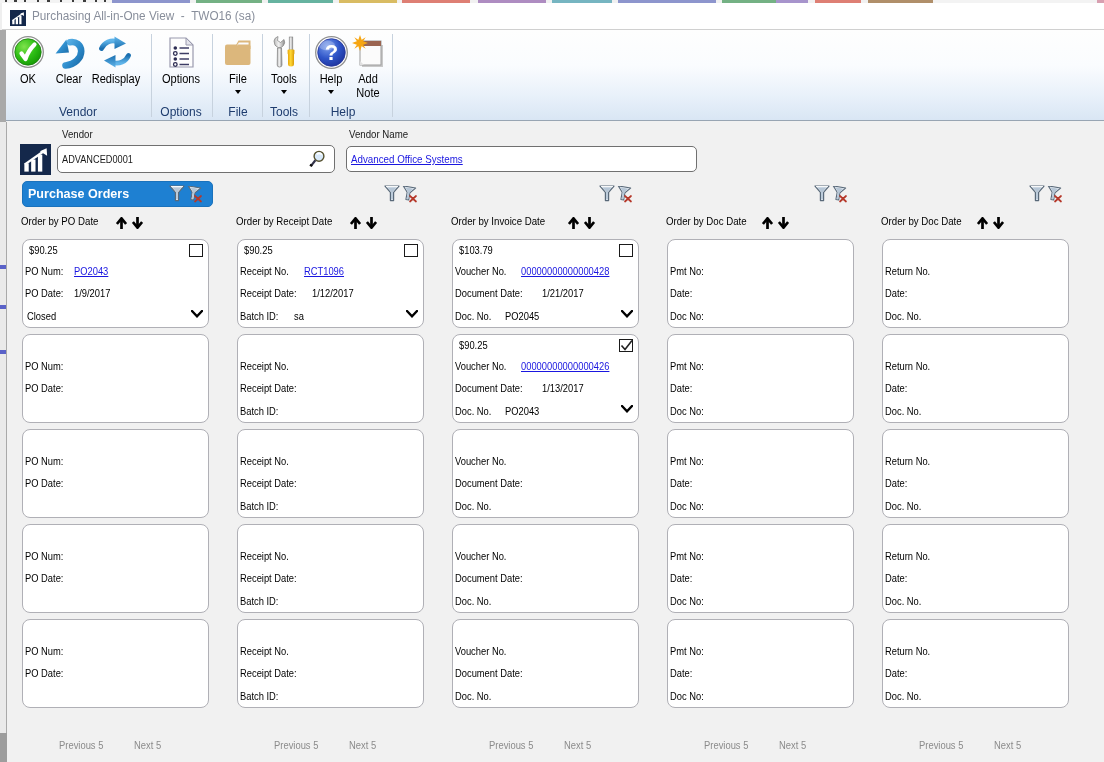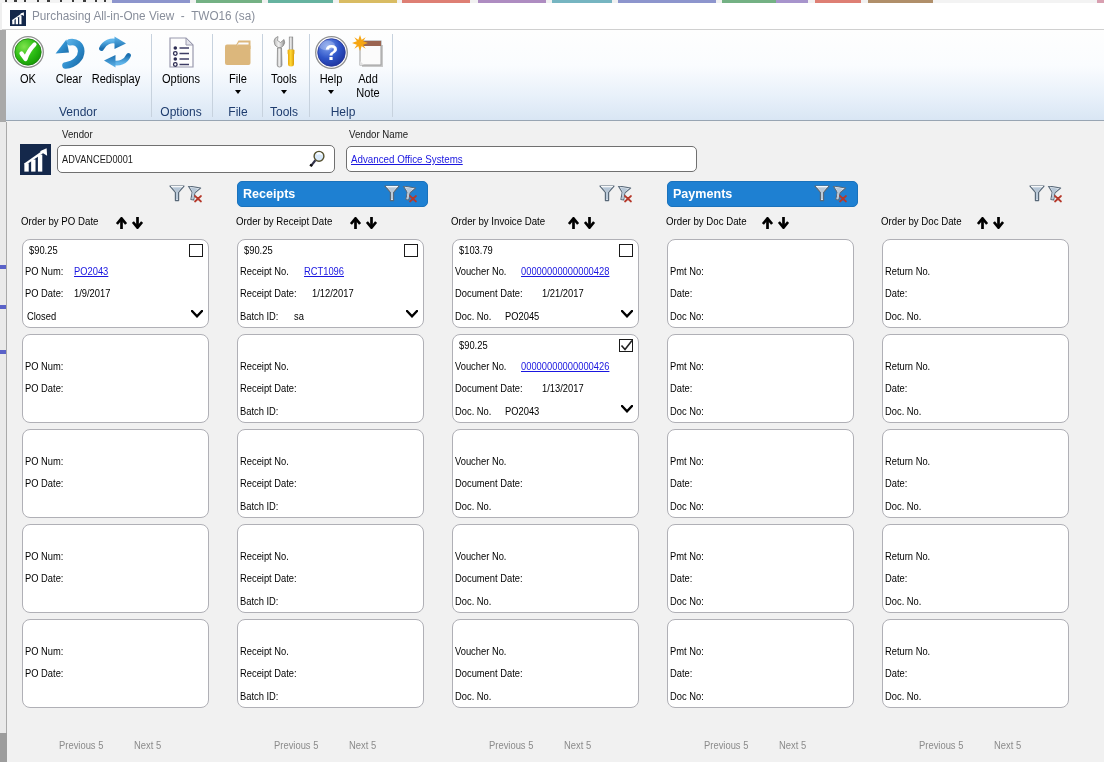--- a/index.html
+++ b/index.html
@@ -208,20 +208,23 @@
     <div class="flab" style="left:62px;top:153px;font-size:11.5px;transform:scaleX(0.80);transform-origin:0 50%">ADVANCED0001</div>
     <svg class="abs" style="left:308px;top:149px" width="18" height="20" viewBox="0 0 18 20">
       <circle cx="11" cy="7.3" r="4.9" fill="#d8e9fa" stroke="#55502e" stroke-width="1.4"></circle>
       <path d="M8.6 5.2 Q11.4 3.4 14 5.6" stroke="#fff" stroke-width="1.5" fill="none"></path>
       <line x1="7.4" y1="11.2" x2="3.2" y2="16.6" stroke="#33334a" stroke-width="2.2"></line>
       <line x1="3.6" y1="15.4" x2="2.6" y2="17.4" stroke="#111" stroke-width="2.6"></line>
     </svg>
     <div class="flab sx88" style="left:349px;top:128px">Vendor Name</div>
     <div class="fbox" style="left:346px;top:146px;width:351px;height:26px"></div>
     <div class="flab" style="left:351px;top:153px;font-size:11.5px;transform:scaleX(0.85);transform-origin:0 50%"><span class="lnk">Advanced Office Systems</span></div>
+<div class="hdr" style="left:22px">
+      <div class="hdrt">Purchase Orders</div>
+    </div>
 <svg class="abs" style="left:169px;top:185px" width="16" height="17" viewBox="0 0 16 17">
       <path d="M1 1 L15 1 L9.6 7.4 L9.6 15.6 L6.4 15.6 L6.4 7.4 Z" fill="#f2f6fa" stroke="#5a6a7a" stroke-width="1.2" stroke-linejoin="round"></path>
       <path d="M3.2 2.2 L12.8 2.2 L8.9 6.8 L8.9 14.4 L7.1 14.4 L7.1 6.8 Z" fill="#b6c6d6"></path>
       <path d="M2 1.6 L14 1.6" stroke="#fff" stroke-width="1"></path>
     </svg>
 <svg class="abs" style="left:186px;top:186px" width="17" height="17" viewBox="0 0 17 17">
       <g transform="rotate(10 8 8)">
         <path d="M1 1 L13.5 1 L8.7 6.6 L8.7 14 L5.9 14 L5.9 6.6 Z" fill="#f2f6fa" stroke="#5a6a7a" stroke-width="1.1" stroke-linejoin="round"></path>
         <path d="M3 2.1 L11.6 2.1 L8.1 6.1 L8.1 13 L6.5 13 L6.5 6.1 Z" fill="#b6c6d6"></path>
       </g>
@@ -231,23 +234,20 @@
 <svg class="abs" style="left:116px;top:216.5px" width="11" height="12" viewBox="0 0 11 12">
       <rect x="4.15" y="2.5" width="2.7" height="9.5" fill="#000"></rect>
       <path d="M0.9 7 L5.5 1.4 L10.1 7" fill="none" stroke="#000" stroke-width="2.7"></path>
     </svg>
 <svg class="abs" style="left:132px;top:216.5px" width="11" height="12" viewBox="0 0 11 12">
       <rect x="4.15" y="0" width="2.7" height="9.5" fill="#000"></rect>
       <path d="M0.9 5 L5.5 10.6 L10.1 5" fill="none" stroke="#000" stroke-width="2.7"></path>
     </svg>
 <div class="foot" style="left:59px">Previous 5</div>
 <div class="foot" style="left:134px">Next 5</div>
-<div class="hdr" style="left:237px">
-      <div class="hdrt">Receipts</div>
-    </div>
 <svg class="abs" style="left:384px;top:185px" width="16" height="17" viewBox="0 0 16 17">
       <path d="M1 1 L15 1 L9.6 7.4 L9.6 15.6 L6.4 15.6 L6.4 7.4 Z" fill="#f2f6fa" stroke="#5a6a7a" stroke-width="1.2" stroke-linejoin="round"></path>
       <path d="M3.2 2.2 L12.8 2.2 L8.9 6.8 L8.9 14.4 L7.1 14.4 L7.1 6.8 Z" fill="#b6c6d6"></path>
       <path d="M2 1.6 L14 1.6" stroke="#fff" stroke-width="1"></path>
     </svg>
 <svg class="abs" style="left:401px;top:186px" width="17" height="17" viewBox="0 0 17 17">
       <g transform="rotate(10 8 8)">
         <path d="M1 1 L13.5 1 L8.7 6.6 L8.7 14 L5.9 14 L5.9 6.6 Z" fill="#f2f6fa" stroke="#5a6a7a" stroke-width="1.1" stroke-linejoin="round"></path>
         <path d="M3 2.1 L11.6 2.1 L8.1 6.1 L8.1 13 L6.5 13 L6.5 6.1 Z" fill="#b6c6d6"></path>
       </g>
@@ -280,23 +280,20 @@
 <svg class="abs" style="left:567.5px;top:216.5px" width="11" height="12" viewBox="0 0 11 12">
       <rect x="4.15" y="2.5" width="2.7" height="9.5" fill="#000"></rect>
       <path d="M0.9 7 L5.5 1.4 L10.1 7" fill="none" stroke="#000" stroke-width="2.7"></path>
     </svg>
 <svg class="abs" style="left:583.5px;top:216.5px" width="11" height="12" viewBox="0 0 11 12">
       <rect x="4.15" y="0" width="2.7" height="9.5" fill="#000"></rect>
       <path d="M0.9 5 L5.5 10.6 L10.1 5" fill="none" stroke="#000" stroke-width="2.7"></path>
     </svg>
 <div class="foot" style="left:489px">Previous 5</div>
 <div class="foot" style="left:564px">Next 5</div>
-<div class="hdr" style="left:667px">
-      <div class="hdrt">Payments</div>
-    </div>
 <svg class="abs" style="left:814px;top:185px" width="16" height="17" viewBox="0 0 16 17">
       <path d="M1 1 L15 1 L9.6 7.4 L9.6 15.6 L6.4 15.6 L6.4 7.4 Z" fill="#f2f6fa" stroke="#5a6a7a" stroke-width="1.2" stroke-linejoin="round"></path>
       <path d="M3.2 2.2 L12.8 2.2 L8.9 6.8 L8.9 14.4 L7.1 14.4 L7.1 6.8 Z" fill="#b6c6d6"></path>
       <path d="M2 1.6 L14 1.6" stroke="#fff" stroke-width="1"></path>
     </svg>
 <svg class="abs" style="left:831px;top:186px" width="17" height="17" viewBox="0 0 17 17">
       <g transform="rotate(10 8 8)">
         <path d="M1 1 L13.5 1 L8.7 6.6 L8.7 14 L5.9 14 L5.9 6.6 Z" fill="#f2f6fa" stroke="#5a6a7a" stroke-width="1.1" stroke-linejoin="round"></path>
         <path d="M3 2.1 L11.6 2.1 L8.1 6.1 L8.1 13 L6.5 13 L6.5 6.1 Z" fill="#b6c6d6"></path>
       </g>

